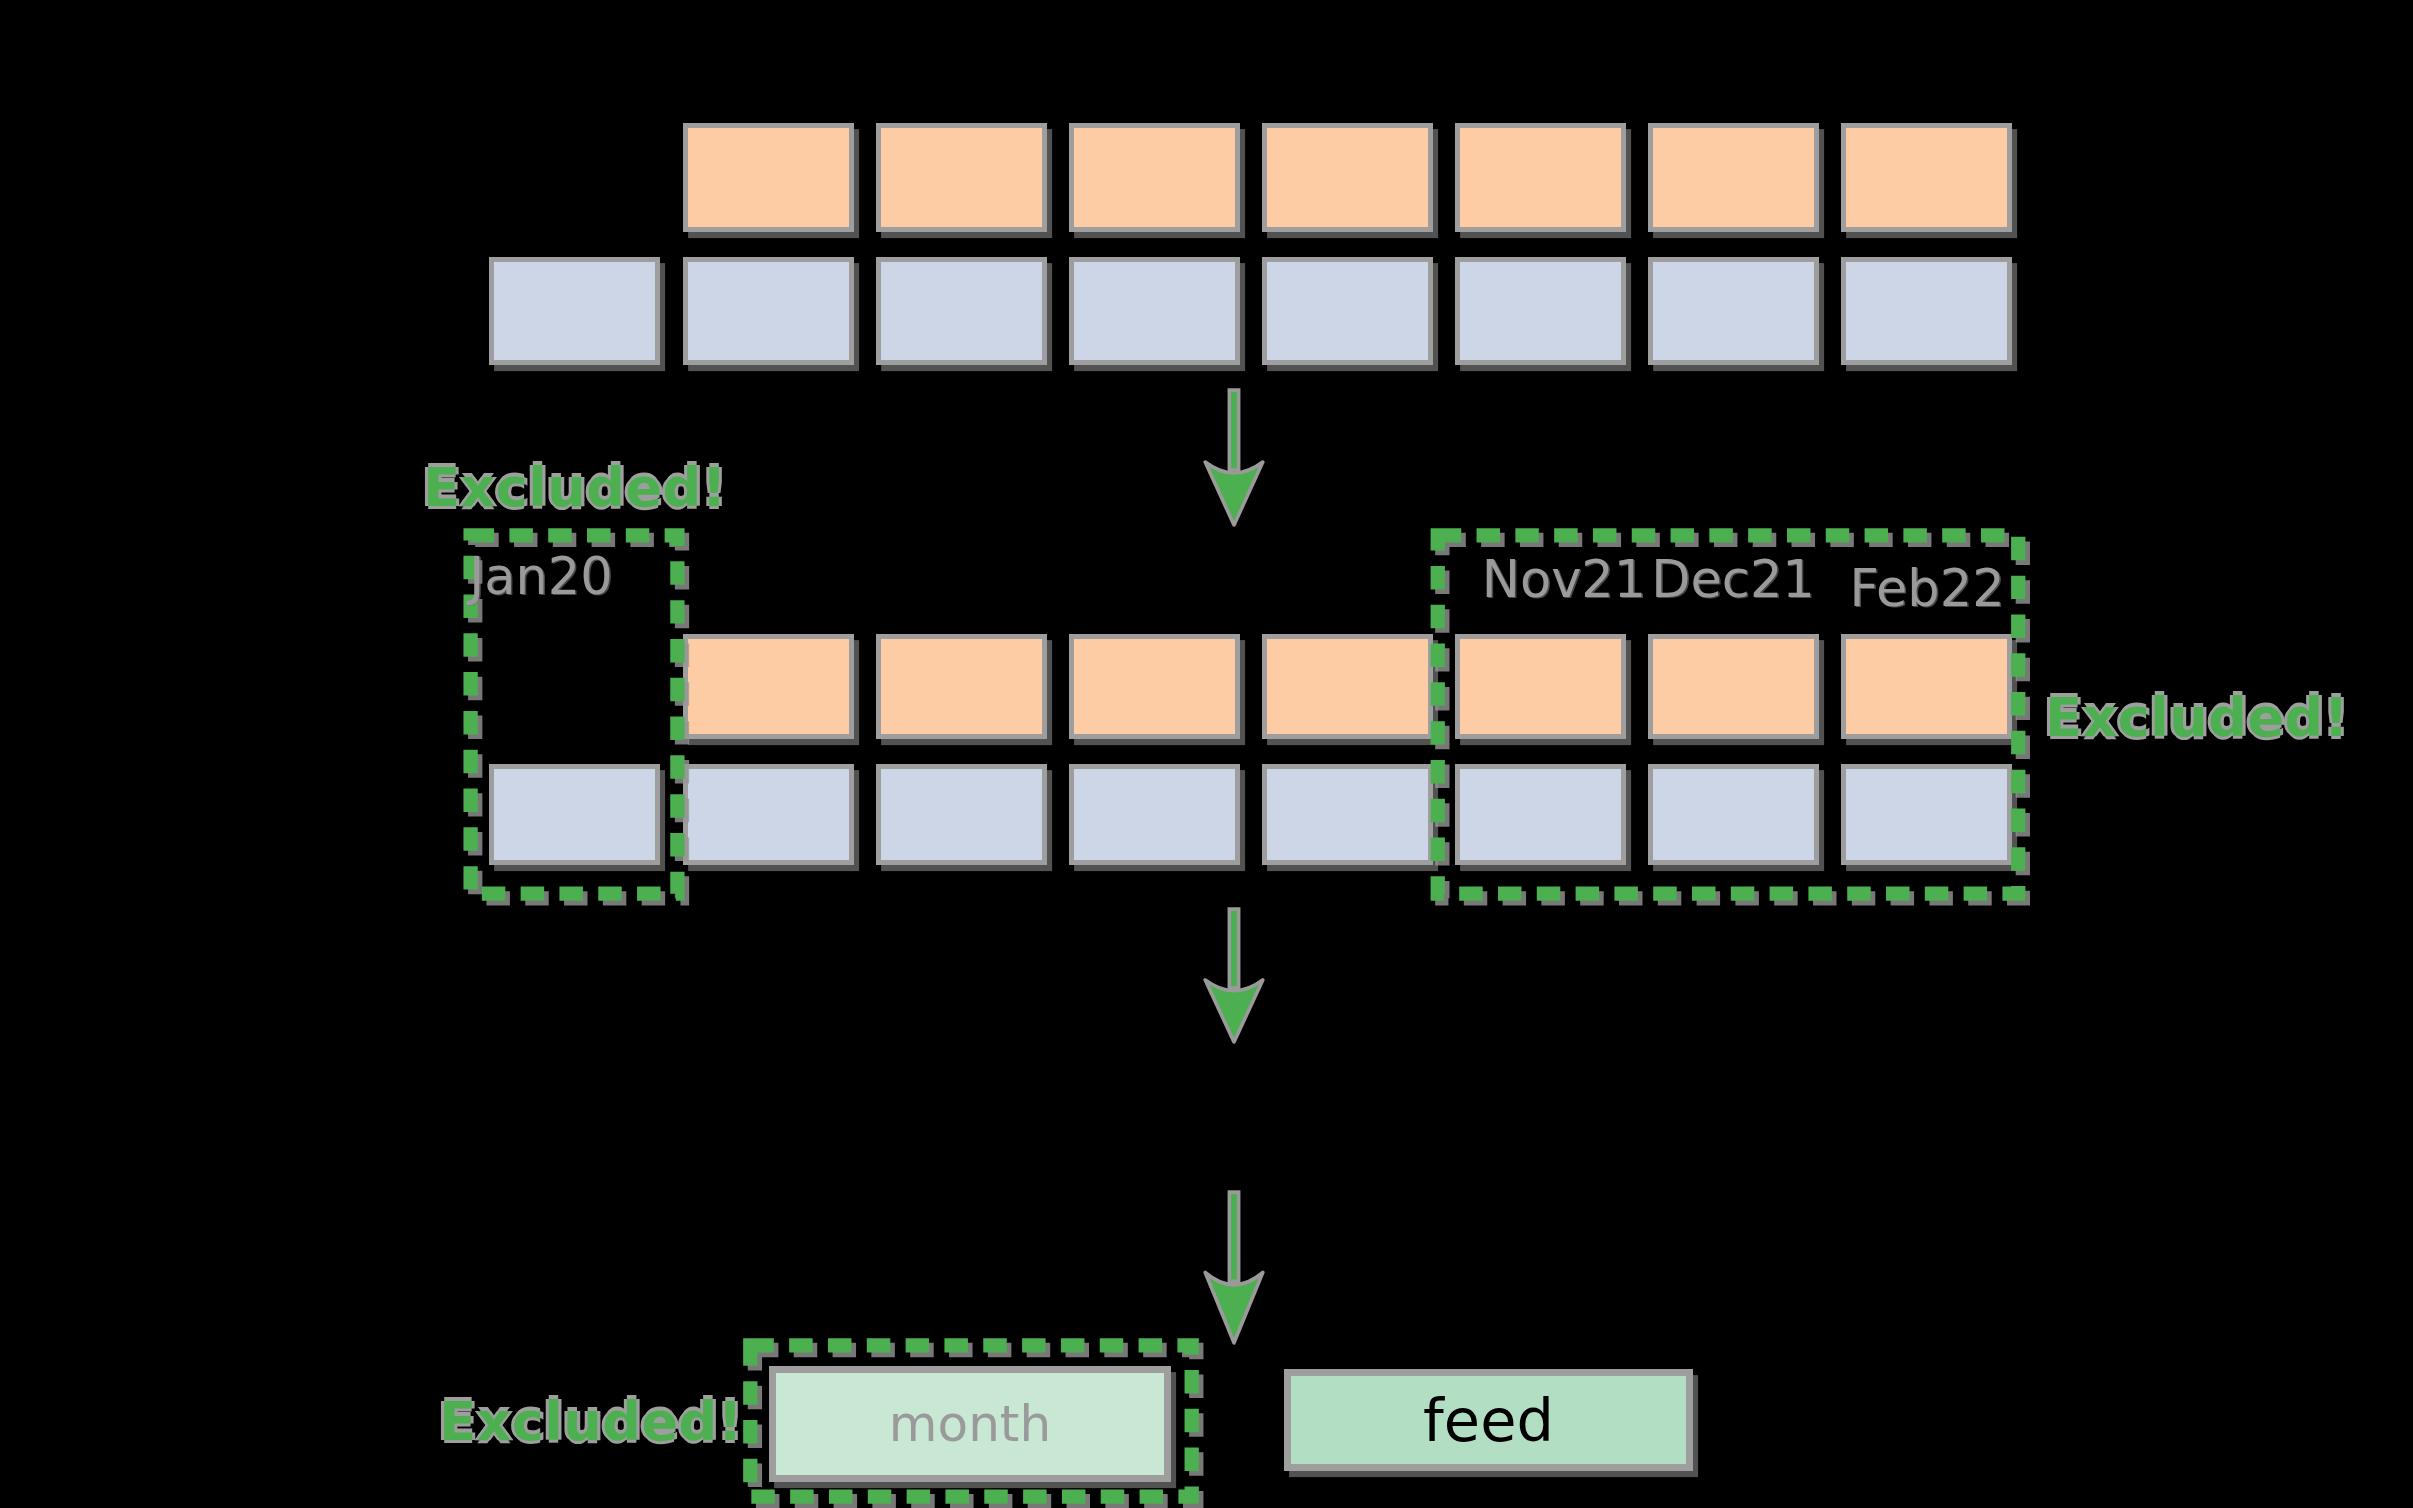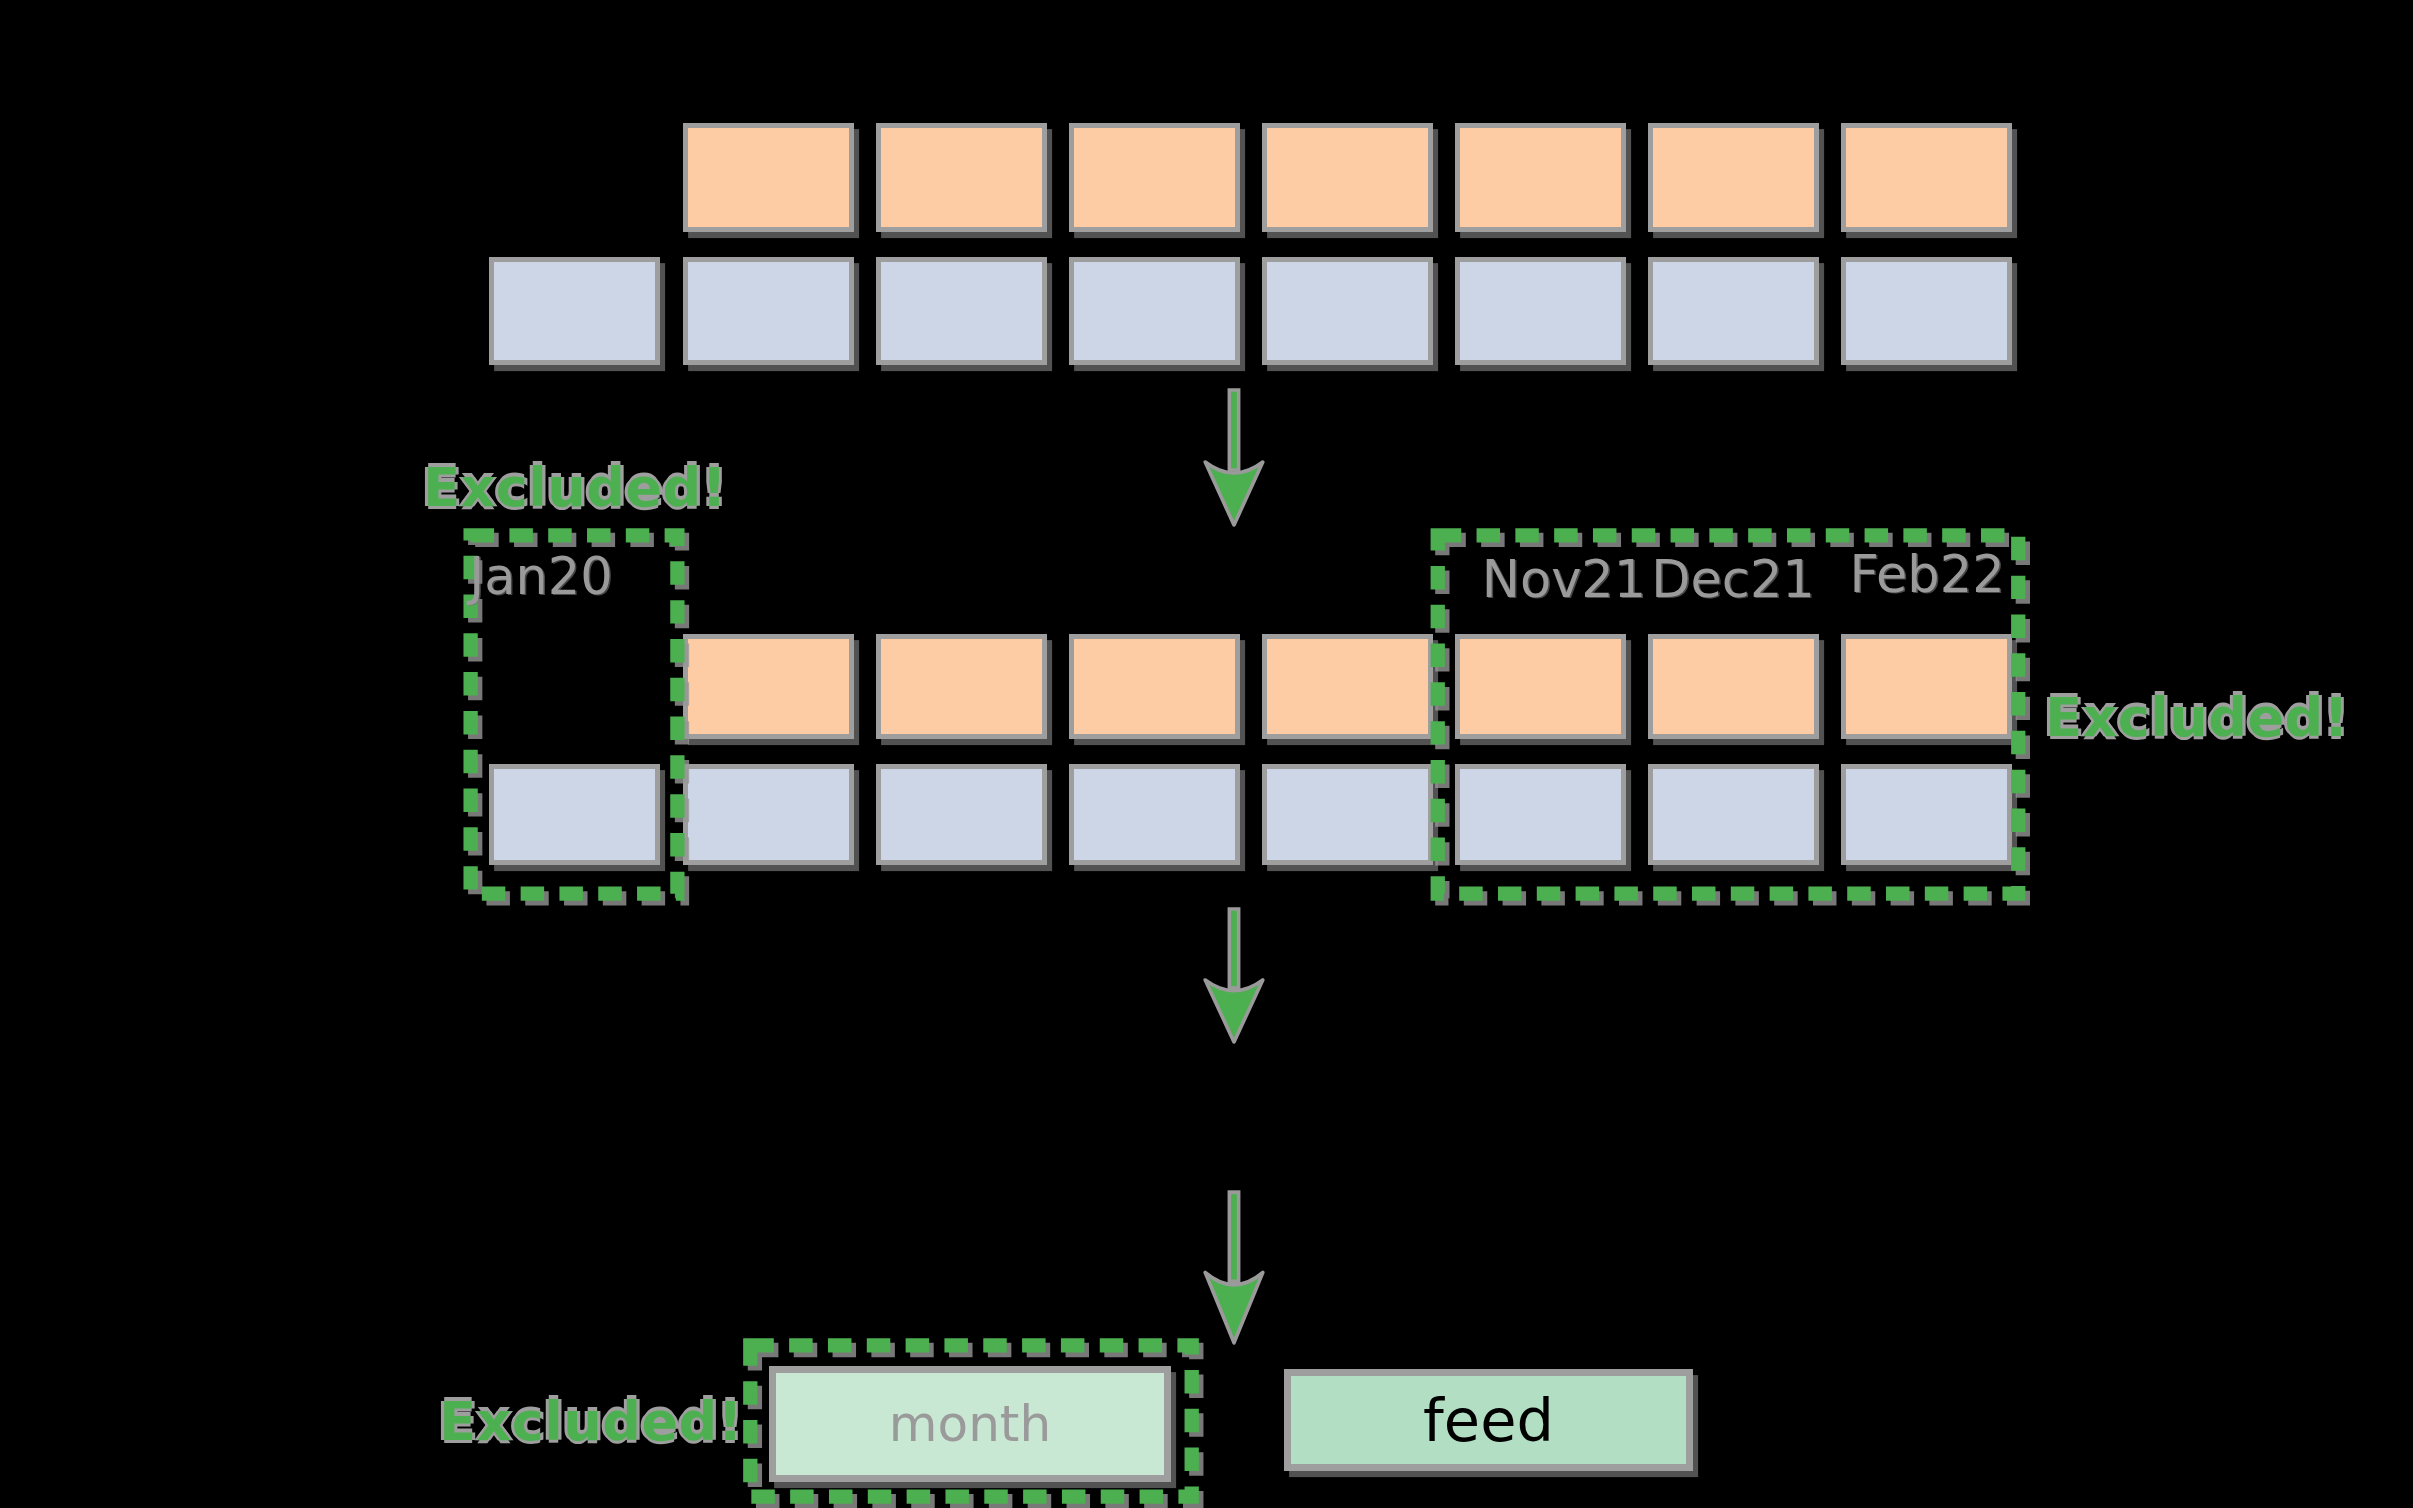--- a/index.html
+++ b/index.html
@@ -119,21 +119,21 @@
     <path d="M14,148 Q70,192 126,148 L70,274 Z" fill="#4caf50" stroke="#9a9a9a" stroke-width="7" stroke-linejoin="round"></path>
   </svg>
 
   <span class="label-green" style="left:575px;top:487px;">Excluded!</span>
   <span class="label-green" style="left:2197px;top:717px;">Excluded!</span>
   <span class="label-green" style="left:591px;top:1421px;">Excluded!</span>
 
   <span class="label-gray" style="left:541px;top:576px;">Jan20</span>
   <span class="label-gray" style="left:1564px;top:579px;">Nov21</span>
   <span class="label-gray" style="left:1733px;top:579px;">Dec21</span>
-  <span class="label-gray" style="left:1927px;top:574px;">Feb22</span>
+  <span class="label-gray" style="left:1927px;top:588px;">Feb22</span>
 
   <div id="feed-box" class="outbox" style="left:1284px;top:1369px;width:409px;height:102px;">
     <span class="outbox-text">feed</span>
   </div>
   <div id="month-box" class="outbox" style="left:769px;top:1366px;width:402px;height:116px;">
     <span class="outbox-text">month</span>
   </div>
 
 </div>
 

